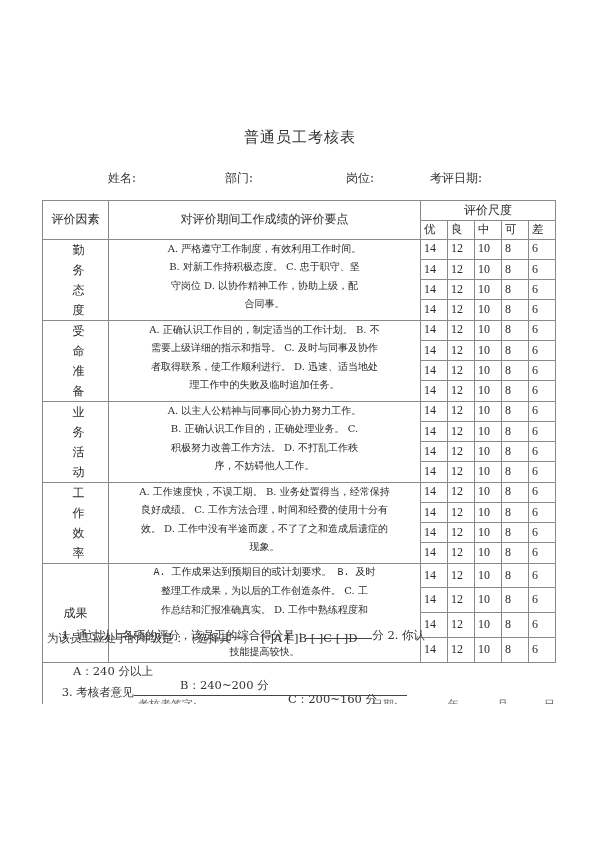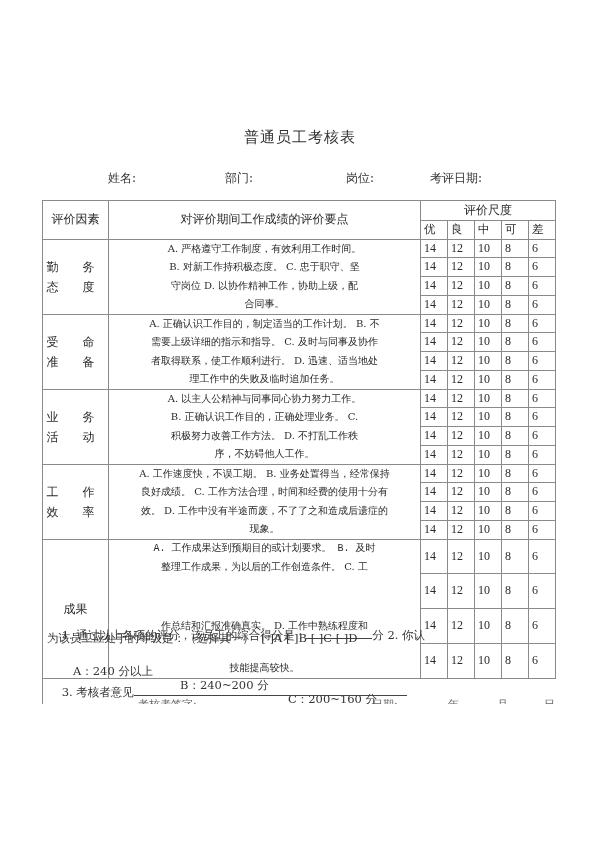--- a/index.html
+++ b/index.html
@@ -11,21 +11,21 @@
     position: absolute; top: 128px; left: 0; width: 600px; text-align: center;
     font-size: 15px; letter-spacing: 1px; color: #333;
   }
   .info-row { position: absolute; top: 170px; left: 0; width: 600px; height: 18px; font-size: 12px; color: #333; }
   .info-row span { position: absolute; top: 0; }
   .sheet {
     position: absolute; left: 42px; top: 200px; width: 513px;
     border-collapse: collapse; table-layout: fixed; font-size: 11px;
   }
   .sheet td { border: 1px solid #8a8a8a; padding: 0; height: 17.5px; line-height: 17.5px; vertical-align: middle; }
-  .sheet .factor { text-align: center; font-size: 12px; line-height: 20px; letter-spacing: 10px; padding-left: 0; }
+  .sheet .factor { text-align: center; font-size: 12px; line-height: 20px; letter-spacing: 10px; padding-left: 16px; }
   .sheet .factor.plain { letter-spacing: 0; padding-left: 0; }
   .sheet .points { padding: 0 3px; line-height: 18.5px; font-size: 10px; text-align: center; vertical-align: top; }
   .sheet .hdr { text-align: center; font-size: 12px; }
   .sheet .lvl { text-align: left; padding-left: 3px; font-size: 11.5px; }
   .sheet .sc { text-align: left; padding-left: 3px; font-family: "Liberation Serif", serif; font-size: 12px; }
   .summary {
     position: absolute; left: 42px; top: 610px; width: 513px; height: 100px;
     border-left: 1px solid #8a8a8a; font-size: 11.5px; color: #333;
   }
   .summary .line { position: absolute; left: 4px; white-space: pre; }
@@ -220,21 +220,21 @@
         <td class="sc">8</td>
         <td class="sc">6</td>
       </tr>
       <tr>
         <td rowspan="4" class="factor plain">
           <div>成果</div>
         </td>
         <td rowspan="4" class="points">
           <div style="white-space: nowrap; font-family: Liberation Mono, monospace;">A. 工作成果达到预期目的或计划要求。 B. 及时</div>
           <div style="white-space: nowrap;">整理工作成果，为以后的工作创造条件。 C. 工</div>
-          <div style="white-space: nowrap; margin-top: 40px;">作总结和汇报准确真实。 D. 工作中熟练程度和</div>
+          <div style="white-space: nowrap;">作总结和汇报准确真实。 D. 工作中熟练程度和</div>
           <div style="white-space: nowrap; margin-top: 24px;">技能提高较快。</div>
         </td>
         <td class="sc">14</td>
         <td class="sc">12</td>
         <td class="sc">10</td>
         <td class="sc">8</td>
         <td class="sc">6</td>
       </tr>
       <tr>
         <td class="sc">14</td>

